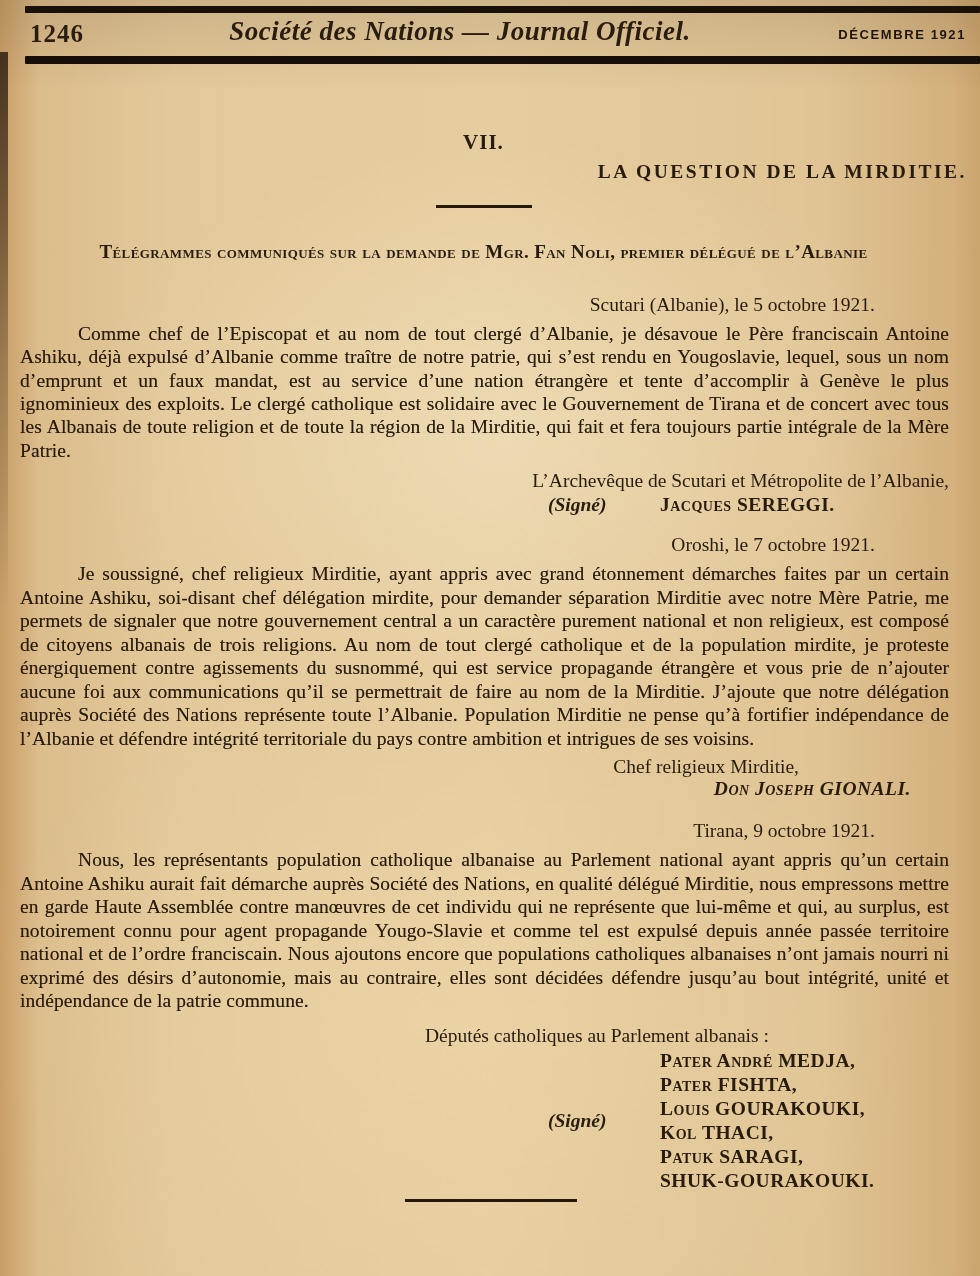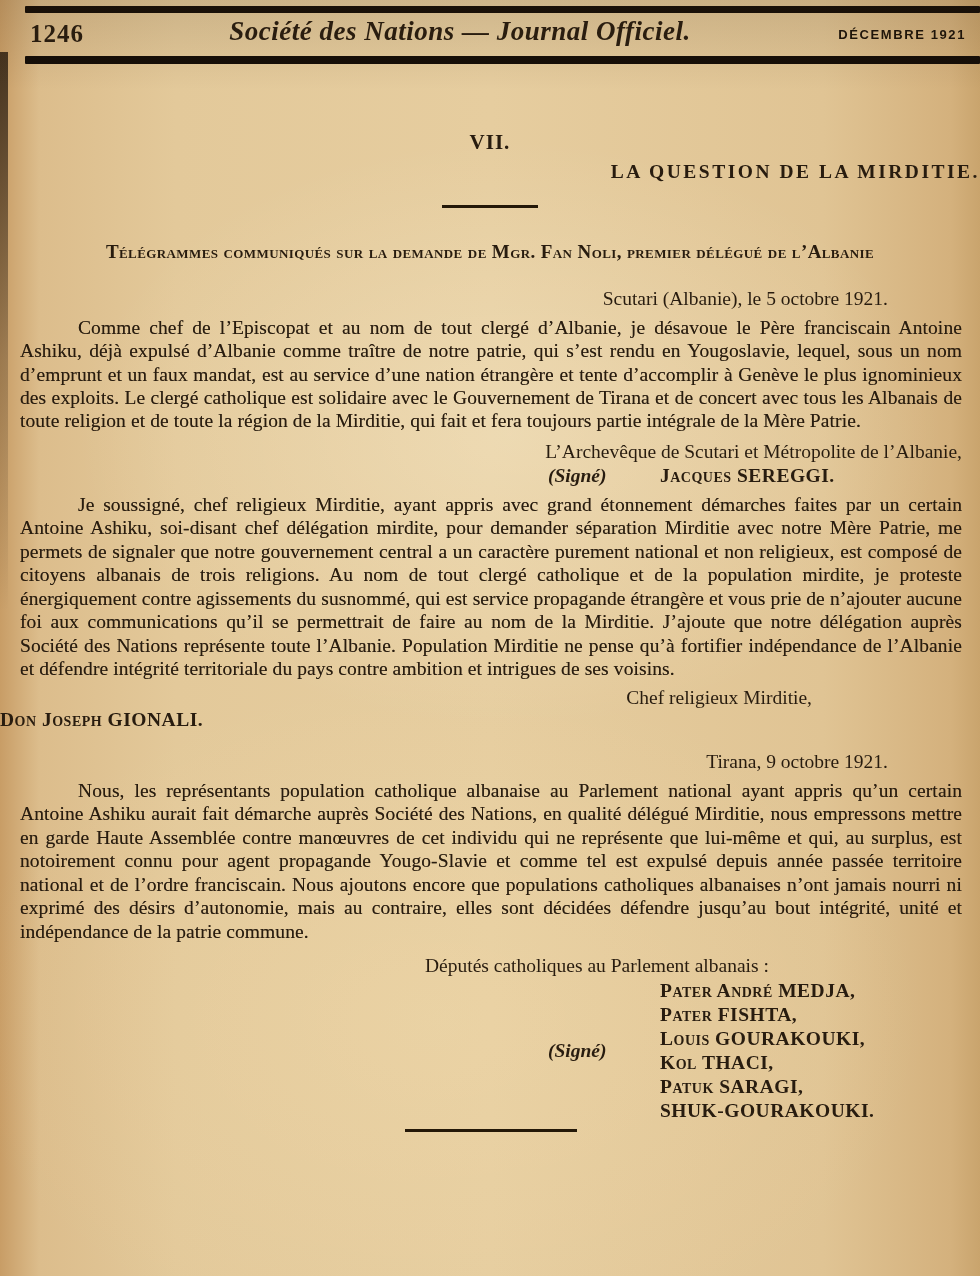--- a/index.html
+++ b/index.html
@@ -29,43 +29,43 @@
   .pagenum{position:absolute;left:30px;top:20px;font-size:25px;font-weight:bold;letter-spacing:1px;}
   .journal-title{
     position:absolute;left:0;right:60px;top:16px;text-align:center;
     font-size:27px;font-weight:bold;font-style:italic;letter-spacing:.5px;
   }
   .issue-date{
     position:absolute;right:14px;top:27px;
     font-family:"Liberation Sans","DejaVu Sans",sans-serif;
     font-size:13px;font-weight:bold;letter-spacing:1.6px;color:#1c1309;
   }
-  .content{position:absolute;top:64px;left:0;right:0;}
+  .content{position:absolute;top:64px;left:0;right:13px;}
   .section-number{margin-top:66px;text-align:center;font-size:21px;font-weight:bold;letter-spacing:1px;}
   .section-title{margin-top:6px;text-align:right;font-size:19.5px;font-weight:bold;letter-spacing:2.5px;}
   .title-rule{width:96px;border:0;border-top:3px solid #241808;margin:22px auto 0 auto;}
   .subject{
     margin:30px auto 12px auto;max-width:944px;text-align:center;
     font-variant:small-caps;font-weight:bold;font-size:19px;line-height:1.45;letter-spacing:.4px;
   }
   .dateline{text-align:right;padding-right:92px;font-size:19.5px;}
-  .dl-1{margin-top:22px;}
+  .dl-1{margin-top:28px;}
   .dl-2{margin-top:18px;}
   .dl-3{margin-top:20px;}
   .para{
     margin:6px 18px 0 20px;text-align:justify;text-indent:58px;
     font-size:19.5px;line-height:1.205;letter-spacing:.1px;
     text-shadow:0 0 .5px rgba(40,28,15,.55);
   }
   .sig-title-right{margin-top:8px;text-align:right;padding-right:18px;font-size:19.5px;}
   .signed-row{display:flex;align-items:center;margin-left:548px;margin-top:2px;font-size:19.5px;}
   .signed-label{font-style:italic;font-weight:bold;min-width:112px;}
   .sig-name{font-variant:small-caps;font-weight:bold;letter-spacing:.5px;}
   .sig2-title{margin-top:6px;text-align:right;padding-right:168px;font-size:19.5px;}
-  .sig2-name{padding-right:56px;font-size:19.5px;font-variant:small-caps;font-weight:bold;letter-spacing:.5px;}
+  .sig2-name{text-align:right;padding-right:56px;font-size:19.5px;font-variant:small-caps;font-weight:bold;letter-spacing:.5px;font-style:italic;}
   .deputies-title{margin:12px 0 0 425px;font-size:19.5px;}
   .sig-list{line-height:24px;}
   .sig-list .sig-name{display:block;font-size:19.5px;}
   .bottom-rule{width:172px;border:0;border-top:3.5px solid #241808;margin:6px 0 0 405px;}
 </style>
 </head>
 <body>
 
 <div class="page">
 
@@ -86,20 +86,21 @@
     </div>
 
     <div class="dateline dl-1">Scutari (Albanie), le 5 octobre 1921.</div>
     <div class="para">Comme chef de l’Episcopat et au nom de tout clergé d’Albanie, je désavoue le Père franciscain Antoine Ashiku, déjà expulsé d’Albanie comme traître de notre patrie, qui s’est rendu en Yougoslavie, lequel, sous un nom d’emprunt et un faux mandat, est au service d’une nation étrangère et tente d’accomplir à Genève le plus ignominieux des exploits. Le clergé catholique est solidaire avec le Gouvernement de Tirana et de concert avec tous les Albanais de toute religion et de toute la région de la Mirditie, qui fait et fera toujours partie intégrale de la Mère Patrie.</div>
     <div class="sig-title-right">L’Archevêque de Scutari et Métropolite de l’Albanie,</div>
     <div class="signed-row">
       <span class="signed-label">(Signé)</span>
       <span class="sig-name">Jacques SEREGGI.</span>
     </div>
 
+    <div class="dateline dl-2">Oroshi, le 7 octobre 1921.</div>
     <div class="para">Je soussigné, chef religieux Mirditie, ayant appris avec grand étonnement démarches faites par un certain Antoine Ashiku, soi-disant chef délégation mirdite, pour demander séparation Mirditie avec notre Mère Patrie, me permets de signaler que notre gouvernement central a un caractère purement national et non religieux, est composé de citoyens albanais de trois religions. Au nom de tout clergé catholique et de la population mirdite, je proteste énergiquement contre agissements du susnommé, qui est service propagande étrangère et vous prie de n’ajouter aucune foi aux communications qu’il se permettrait de faire au nom de la Mirditie. J’ajoute que notre délégation auprès Société des Nations représente toute l’Albanie. Population Mirditie ne pense qu’à fortifier indépendance de l’Albanie et défendre intégrité territoriale du pays contre ambition et intrigues de ses voisins.</div>
     <div class="sig2-title">Chef religieux Mirditie,</div>
     <div class="sig2-name">Don Joseph GIONALI.</div>
 
     <div class="dateline dl-3">Tirana, 9 octobre 1921.</div>
     <div class="para">Nous, les représentants population catholique albanaise au Parlement national ayant appris qu’un certain Antoine Ashiku aurait fait démarche auprès Société des Nations, en qualité délégué Mirditie, nous empressons mettre en garde Haute Assemblée contre manœuvres de cet individu qui ne représente que lui-même et qui, au surplus, est notoirement connu pour agent propagande Yougo-Slavie et comme tel est expulsé depuis année passée territoire national et de l’ordre franciscain. Nous ajoutons encore que populations catholiques albanaises n’ont jamais nourri ni exprimé des désirs d’autonomie, mais au contraire, elles sont décidées défendre jusqu’au bout intégrité, unité et indépendance de la patrie commune.</div>
     <div class="deputies-title">Députés catholiques au Parlement albanais :</div>
     <div class="signed-row">
       <span class="signed-label">(Signé)</span>
       <span class="sig-list">

